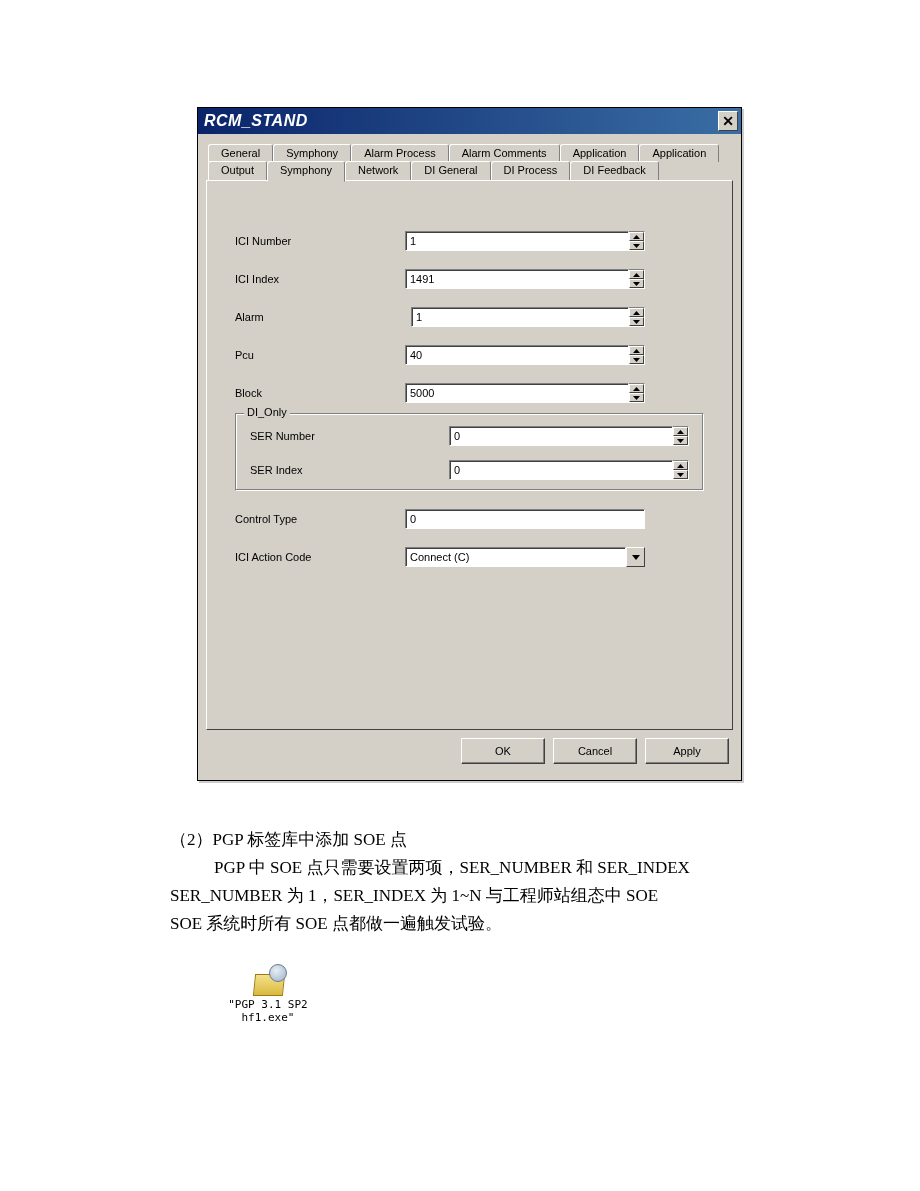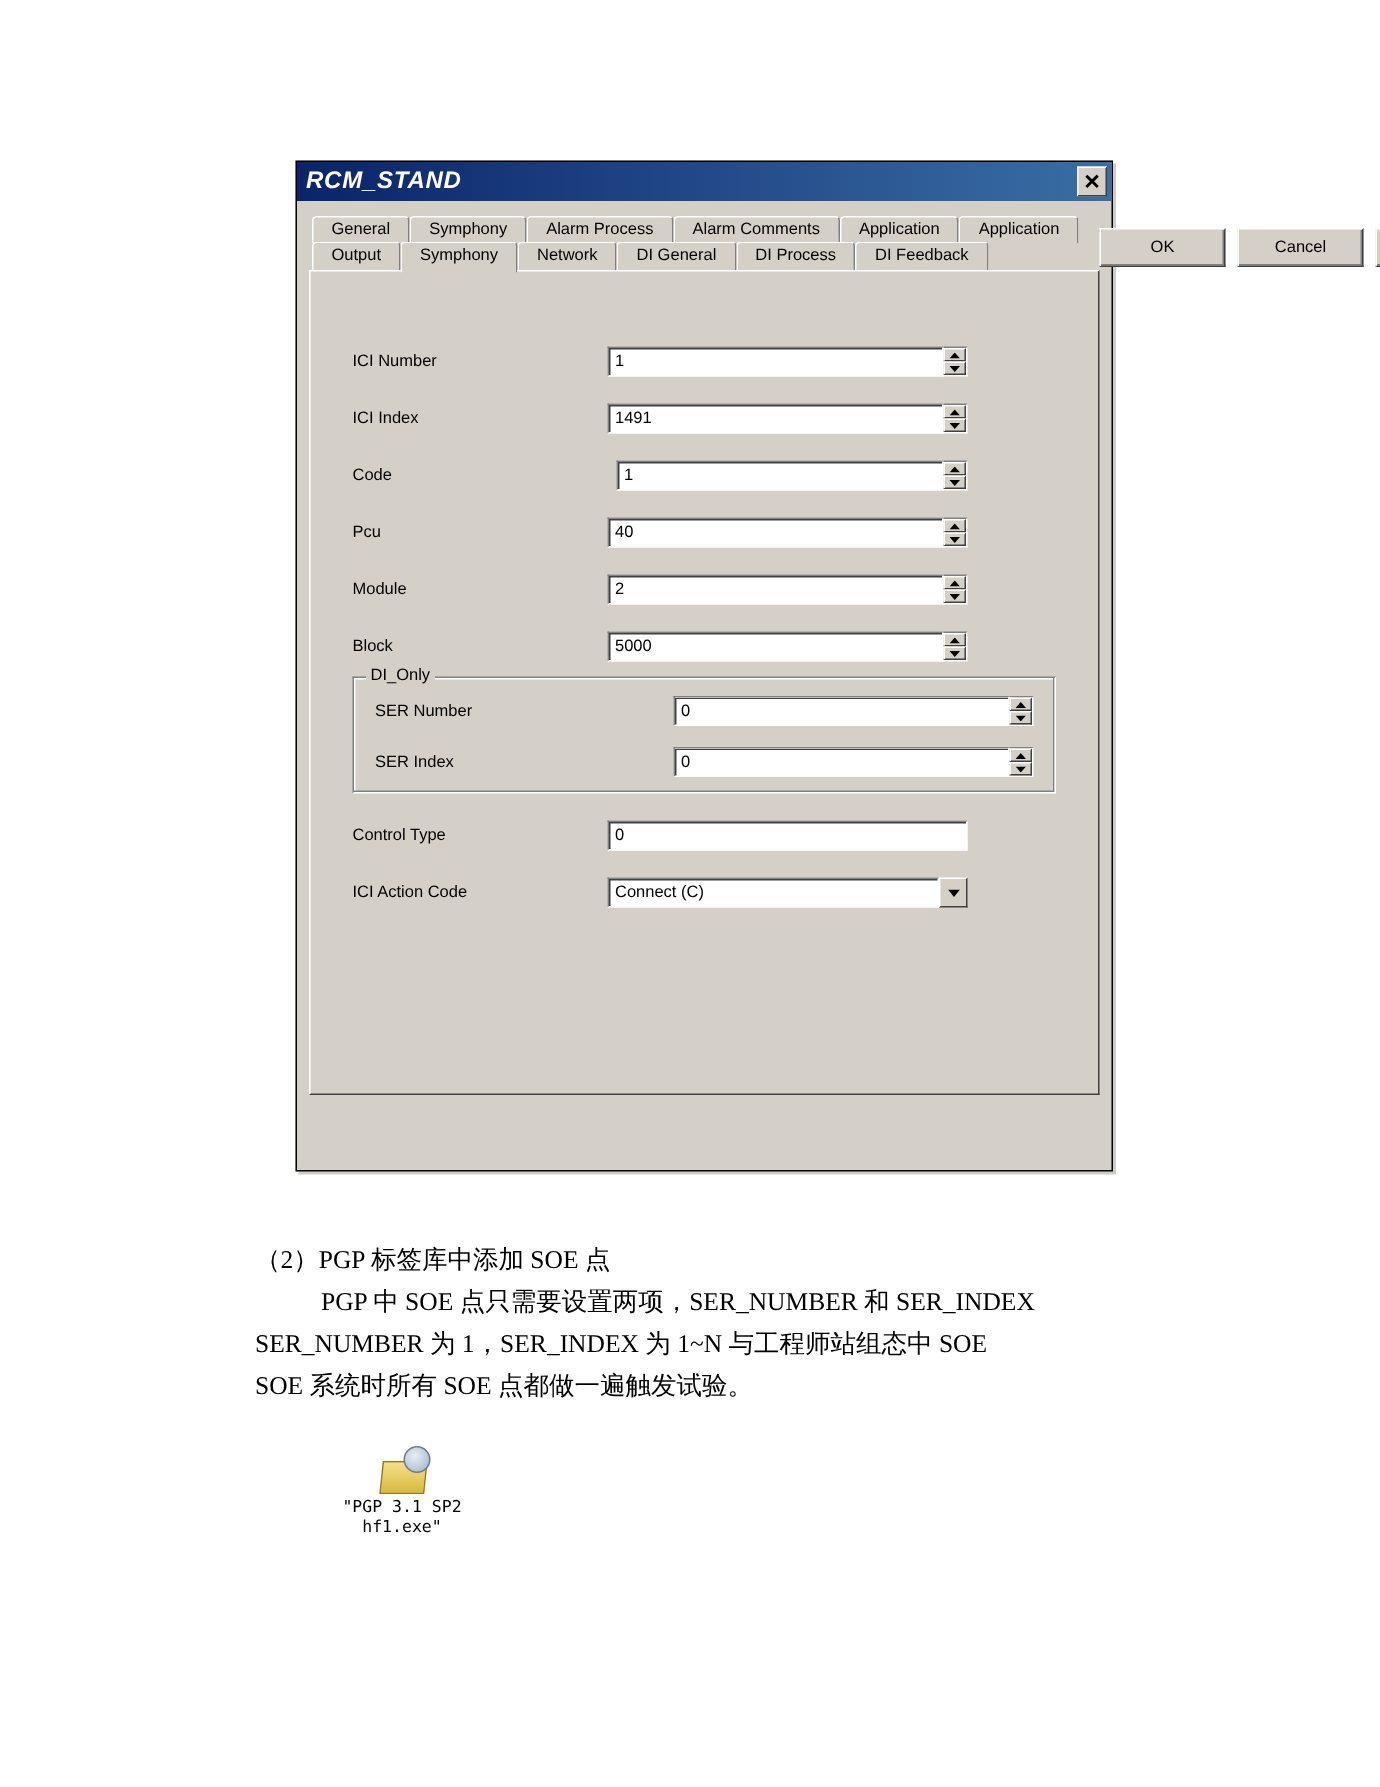--- a/index.html
+++ b/index.html
@@ -58,21 +58,21 @@
     font-weight: bold;
     font-size: 14px;
     color: #000;
     cursor: pointer;
   }
   .client {
     padding: 10px 8px 8px 8px;
     box-sizing: border-box;
     height: calc(100% - 26px);
     display: flex;
-    flex-direction: row;
+    flex-direction: column;
   }
   .tabs-area {
     position: relative;
   }
   .tab-row {
     display: flex;
     margin-left: 2px;
   }
   .tab-row + .tab-row {
     margin-top: -1px;
@@ -336,21 +336,21 @@
                 <div class="spin-btn">
                     <svg viewBox="0 0 7 4">
                       <polygon points="0,0 7,0 3.5,4" fill="#000"></polygon>
                     </svg>
                   </div>
               </div>
             </div>
           </div>
 
           <div class="form-row">
-            <label>Code</label>
+            <label>Alarm</label>
             <div class="spin-wrap" style="margin-left:6px;width:234px;">
               <div class="spinfield">1</div>
               <div class="spin-btns">
                 <div class="spin-btn">
                     <svg viewBox="0 0 7 4">
                       <polygon points="3.5,0 7,4 0,4" fill="#000"></polygon>
                     </svg>
                   </div>
                 <div class="spin-btn">
                     <svg viewBox="0 0 7 4">
@@ -373,38 +373,20 @@
                   </div>
                 <div class="spin-btn">
                     <svg viewBox="0 0 7 4">
                       <polygon points="0,0 7,0 3.5,4" fill="#000"></polygon>
                     </svg>
                   </div>
               </div>
             </div>
           </div>
 
-          <div class="form-row">
-            <label>Module</label>
-            <div class="spin-wrap">
-              <div class="spinfield">2</div>
-              <div class="spin-btns">
-                <div class="spin-btn">
-                    <svg viewBox="0 0 7 4">
-                      <polygon points="3.5,0 7,4 0,4" fill="#000"></polygon>
-                    </svg>
-                  </div>
-                <div class="spin-btn">
-                    <svg viewBox="0 0 7 4">
-                      <polygon points="0,0 7,0 3.5,4" fill="#000"></polygon>
-                    </svg>
-                  </div>
-              </div>
-            </div>
-          </div>
 
           <div class="form-row" style="margin-bottom:10px;">
             <label>Block</label>
             <div class="spin-wrap">
               <div class="spinfield">5000</div>
               <div class="spin-btns">
                 <div class="spin-btn">
                     <svg viewBox="0 0 7 4">
                       <polygon points="3.5,0 7,4 0,4" fill="#000"></polygon>
                     </svg>

